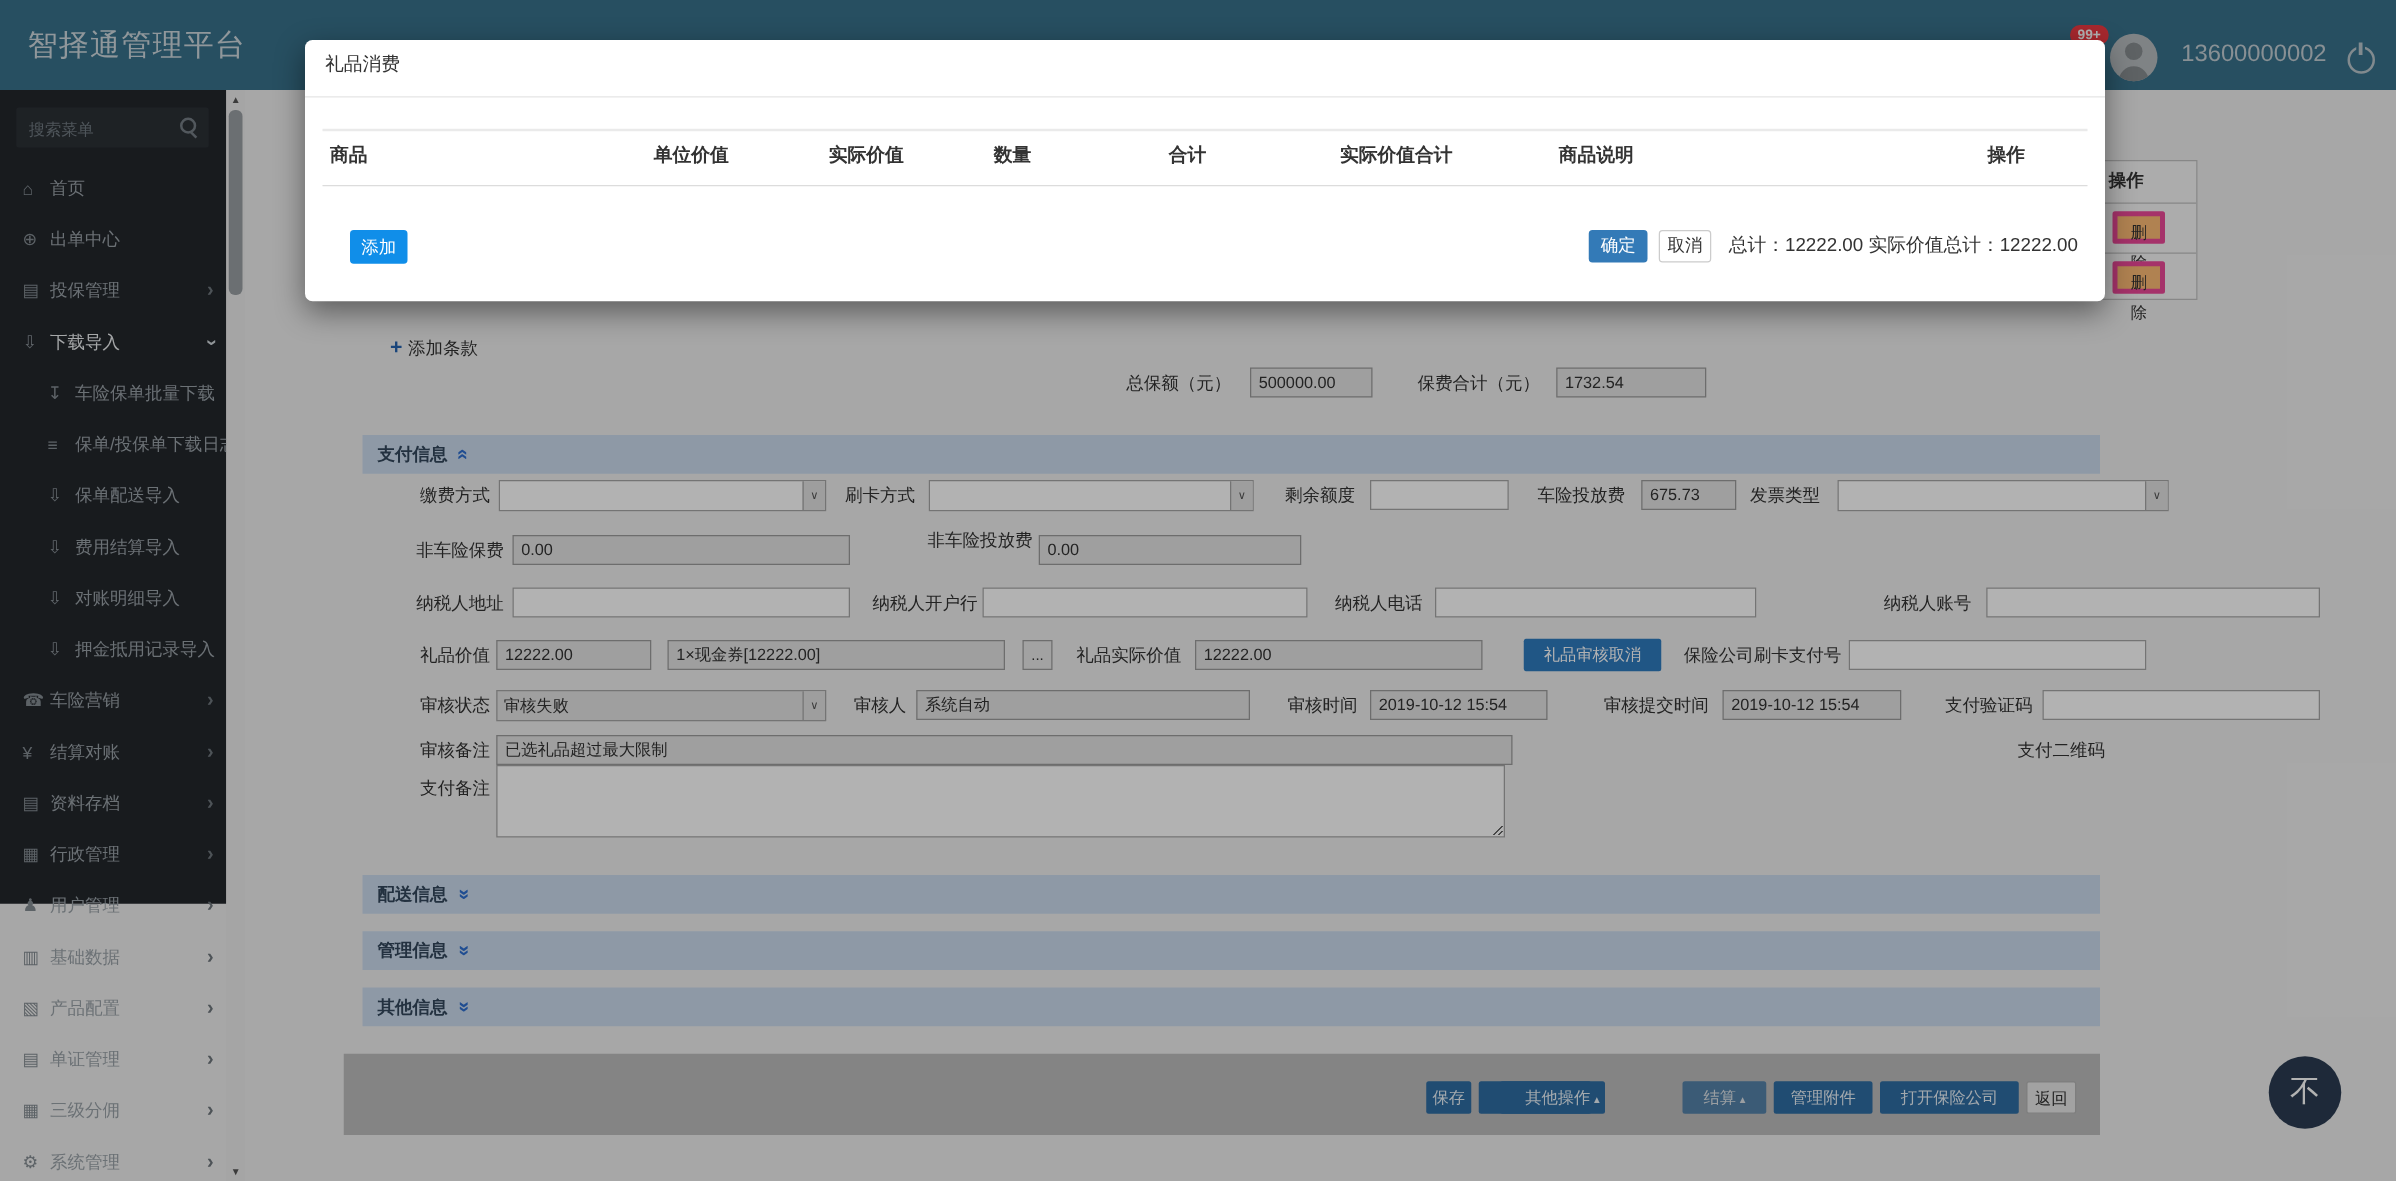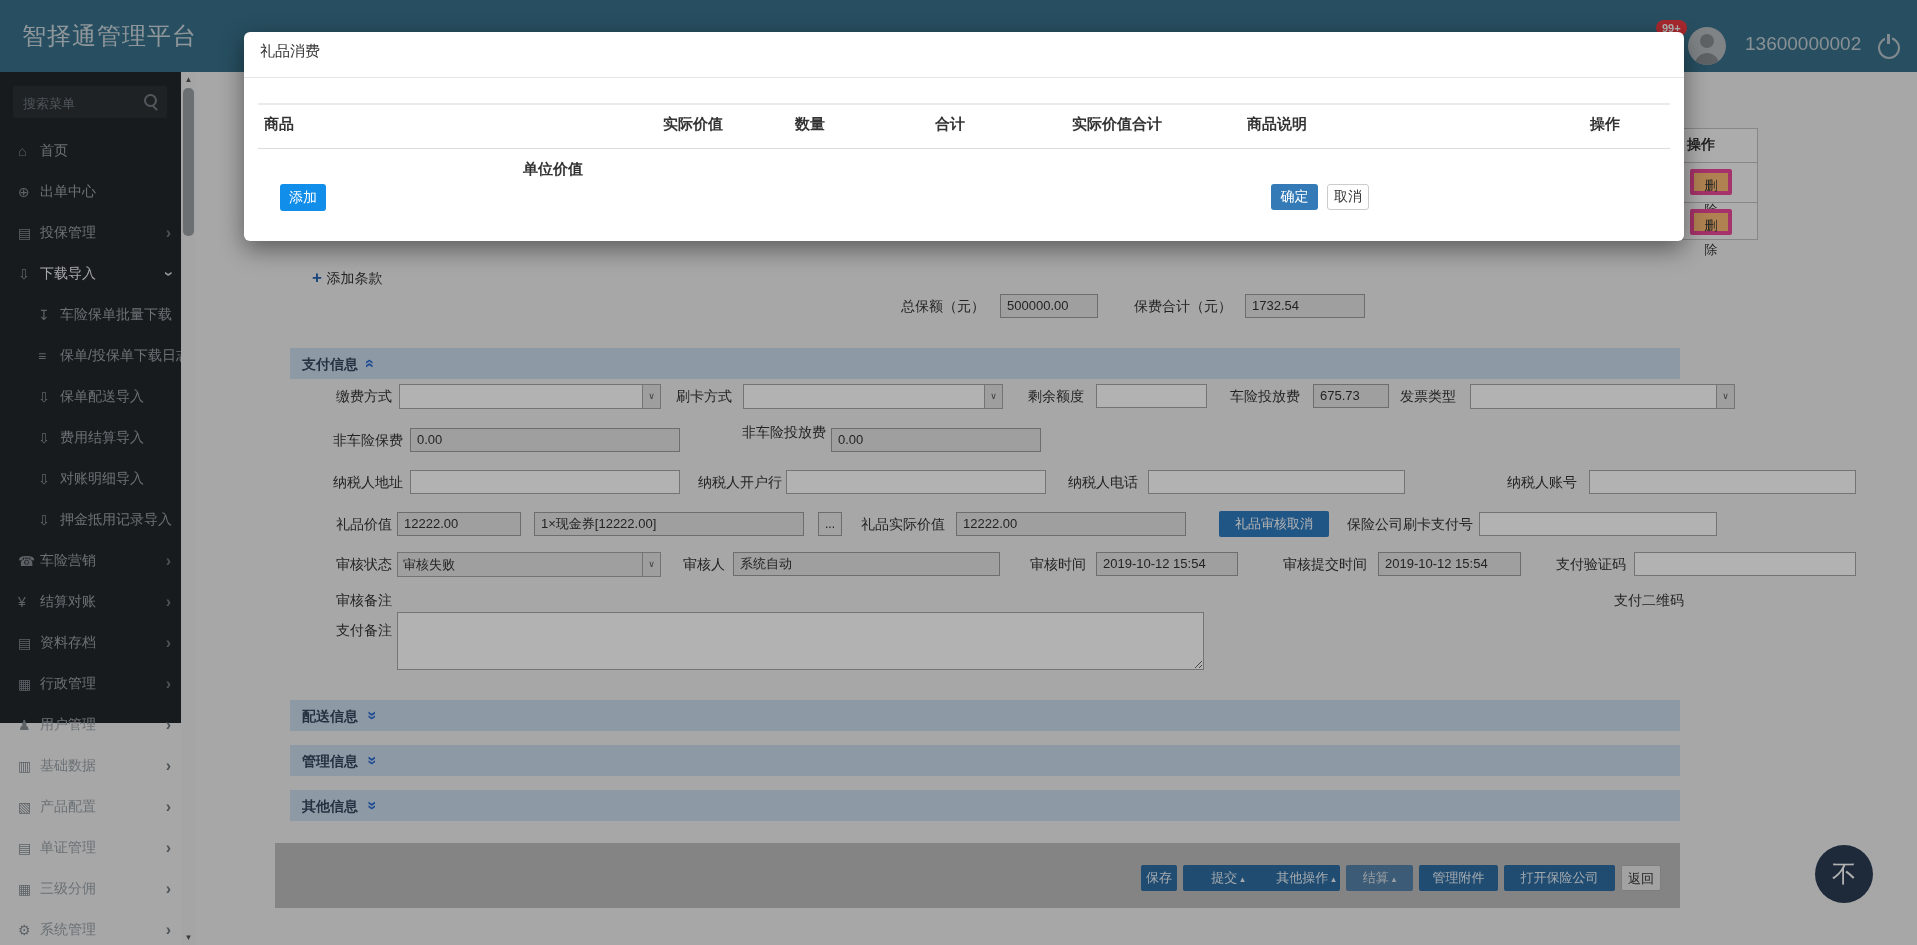--- a/index.html
+++ b/index.html
@@ -291,65 +291,71 @@
     <div class="lbl" style="left:480px;top:484px;width:49px;">审核人</div>
     <div class="inp dis" style="left:537px;top:480px;width:267px;">系统自动</div>
     <div class="lbl" style="left:820px;top:484px;width:70px;">审核时间</div>
     <div class="inp dis" style="left:900px;top:480px;width:142px;">2019-10-12 15:54</div>
     <div class="lbl" style="left:1060px;top:484px;width:111px;">审核提交时间</div>
     <div class="inp dis" style="left:1182px;top:480px;width:143px;">2019-10-12 15:54</div>
     <div class="lbl" style="left:1344px;top:484px;width:86px;">支付验证码</div>
     <div class="inp" style="left:1438px;top:480px;width:222px;"></div>
 
     <div class="lbl" style="left:126px;top:520px;width:70px;">审核备注</div>
+    <div class="inp dis" style="left:201px;top:516px;width:813px;">已选礼品超过最大限制</div>
     <div class="lbl" style="left:1402px;top:520px;width:86px;">支付二维码</div>
 
     <div class="lbl" style="left:126px;top:550px;width:70px;">支付备注</div>
     <textarea class="ta" style="left: 201px; top: 540px; width: 807px; height: 58px;"></textarea>
 
     <div class="bar" style="top:628px;">
       <span>配送信息</span><span class="chev2 dn">«</span>
     </div>
     <div class="bar" style="top:673px;">
       <span>管理信息</span><span class="chev2 dn">«</span>
     </div>
     <div class="bar" style="top:718px;">
       <span>其他信息</span><span class="chev2 dn">«</span>
     </div>
 
     <div class="footerbar"></div>
     <div id="footer-buttons">
         <div class="fbtn" style="left: 945px; width: 36px;">保存</div>
         <div class="fbtn" style="left: 987px; width: 90px;">提交<span class="caret">▴</span></div>
-        <div class="fbtn" style="left: 1060px; width: 84px; padding-left: 16px;">其他操作<span class="caret">▴</span></div>
+        <div class="fbtn" style="left: 1004px; width: 84px; padding-left: 16px;">其他操作<span class="caret">▴</span></div>
         <div class="fbtn dim" style="left: 1150px; width: 67px;">结算<span class="caret">▴</span></div>
         <div class="fbtn" style="left: 1223px; width: 79px;">管理附件</div>
         <div class="fbtn" style="left: 1308px; width: 111px;">打开保险公司</div>
         <div class="fbtn light" style="left: 1425px; width: 40px;">返回</div>
       </div>
 
   </div>
 
   <div class="backtop">不</div>
 
   <div class="backdrop"></div>
 
   <div class="modal">
     <div class="modal-title">礼品消费</div>
     <div class="m-div"></div>
     <div class="m-line1"></div>
     <div id="modal-cols">
         <span class="m-col" style="left: 20px;">商品</span>
-        <span class="m-col" style="left: 279px; margin-top: 45px;">单位价值</span>
+        <span class="m-col" style="left: 279px;">单位价值</span>
         <span class="m-col" style="left: 419px;">实际价值</span>
         <span class="m-col" style="left: 551px;">数量</span>
         <span class="m-col" style="left: 691px;">合计</span>
         <span class="m-col" style="left: 828px;">实际价值合计</span>
         <span class="m-col" style="left: 1003px;">商品说明</span>
         <span class="m-col" style="left: 1346px;">操作</span>
       </div>
     <div class="m-line2"></div>
     <button class="m-add">添加</button>
     <button class="m-ok">确定</button>
     <button class="m-cancel">取消</button>
+    <div class="m-totals">
+      <span>总计：</span><span>12222.00</span>
+      <span> </span>
+      <span>实际价值总计：</span><span>12222.00</span>
+    </div>
   </div>
 
 </div>
 
 </body></html>

